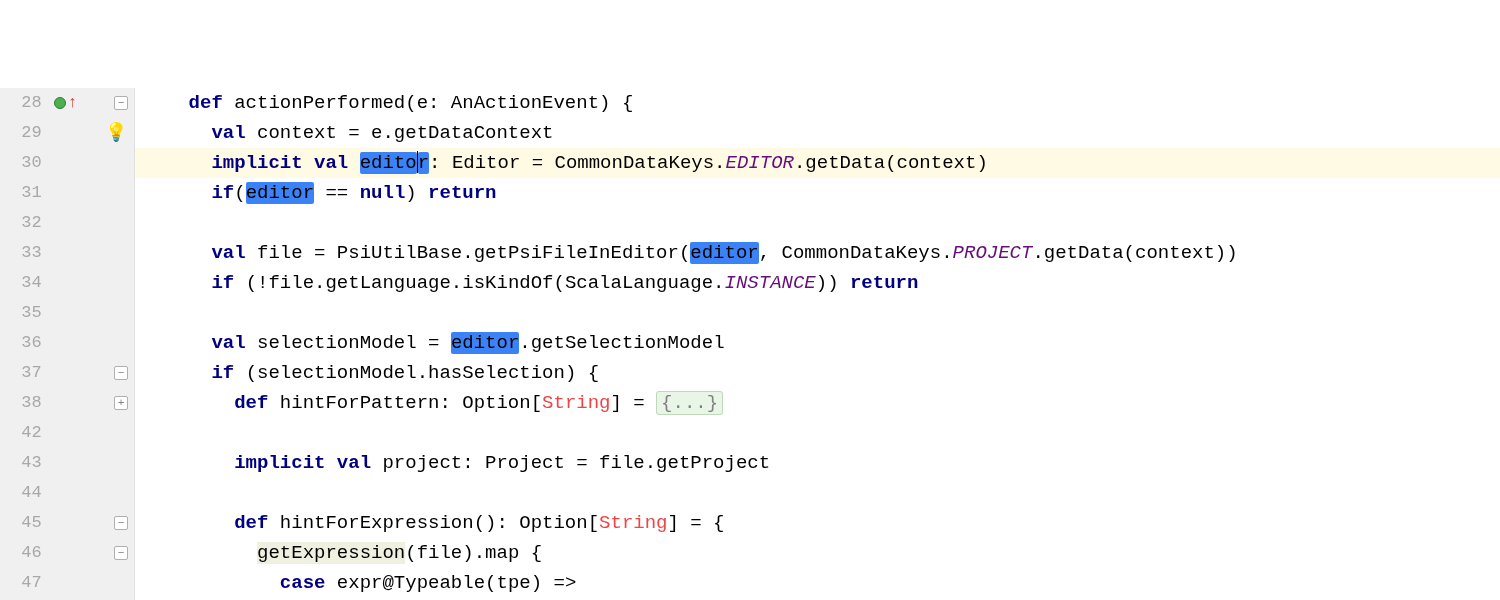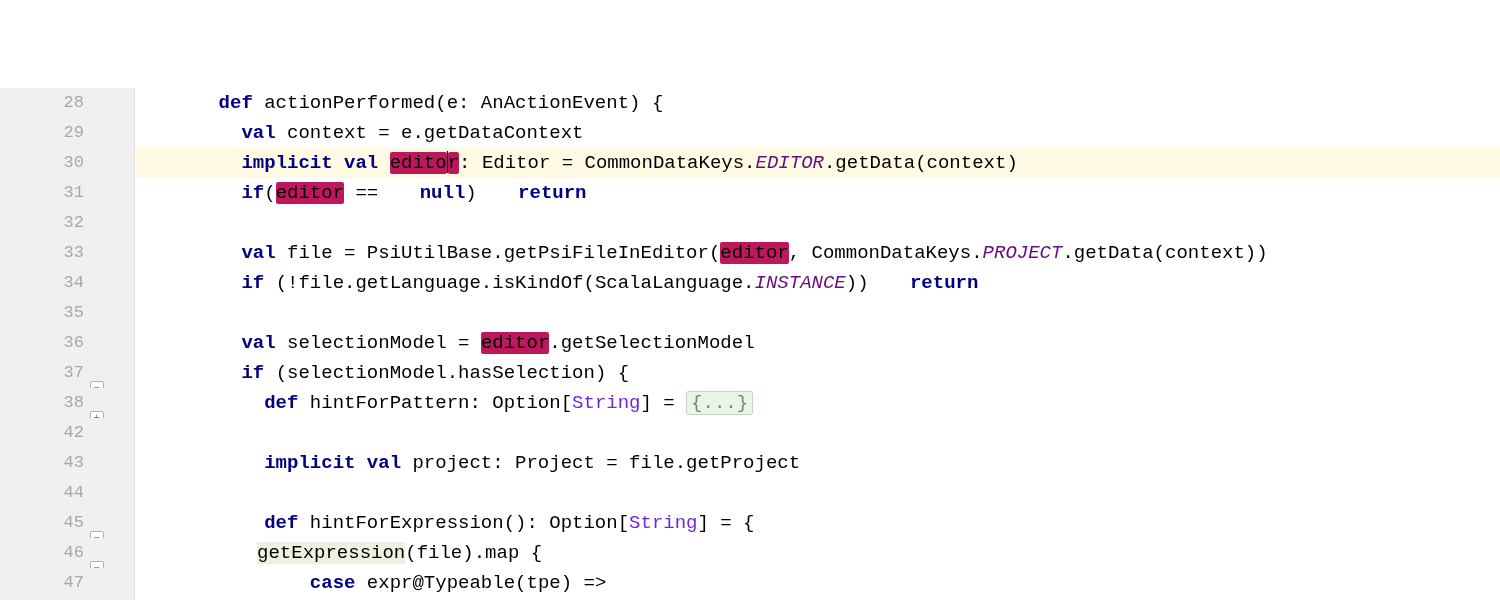--- a/index.html
+++ b/index.html
@@ -27,21 +27,20 @@
   }
   .gutter {
     display: flex;
     align-items: center;
     background: #f0f0f0;
     width: 135px;
     flex-shrink: 0;
     height: 100%;
     border-right: 1px solid #e0e0e0;
     position: relative;
-    flex-direction: column;
   }
   .lineno {
     color: #a8a8a8;
     width: 50px;
     text-align: right;
     padding-right: 8px;
     font-size: 17px;
     user-select: none;
   }
   .gutter-icons {
@@ -78,25 +77,25 @@
   }
   .bulb {
     font-size: 18px;
     margin-left: auto;
     margin-right: 6px;
   }
   .code {
     padding-left: 8px;
   }
   
-  .kw { color: #000080; font-weight: bold; margin-left: 30px; }
+  .kw { color: #000080; font-weight: bold; }
   .ital-static { color: #660e7a; font-style: italic; }
-  .teal { color: #6d28d9; }
+  .teal { color: #ef4444; }
   .method-ital { }
-  .usage-hl { background: #be185d; border-radius: 2px; }
+  .usage-hl { background: #3b82f6; border-radius: 2px; }
   .warn-ul { background: #f0f0e0; margin-top: 24px; }
   .folded {
     background: #e9f5e6;
     border: 1px solid #c0d8bc;
     border-radius: 3px;
     color: #808080;
     padding: 0 4px;
     cursor: pointer;
   }
   .caret {

